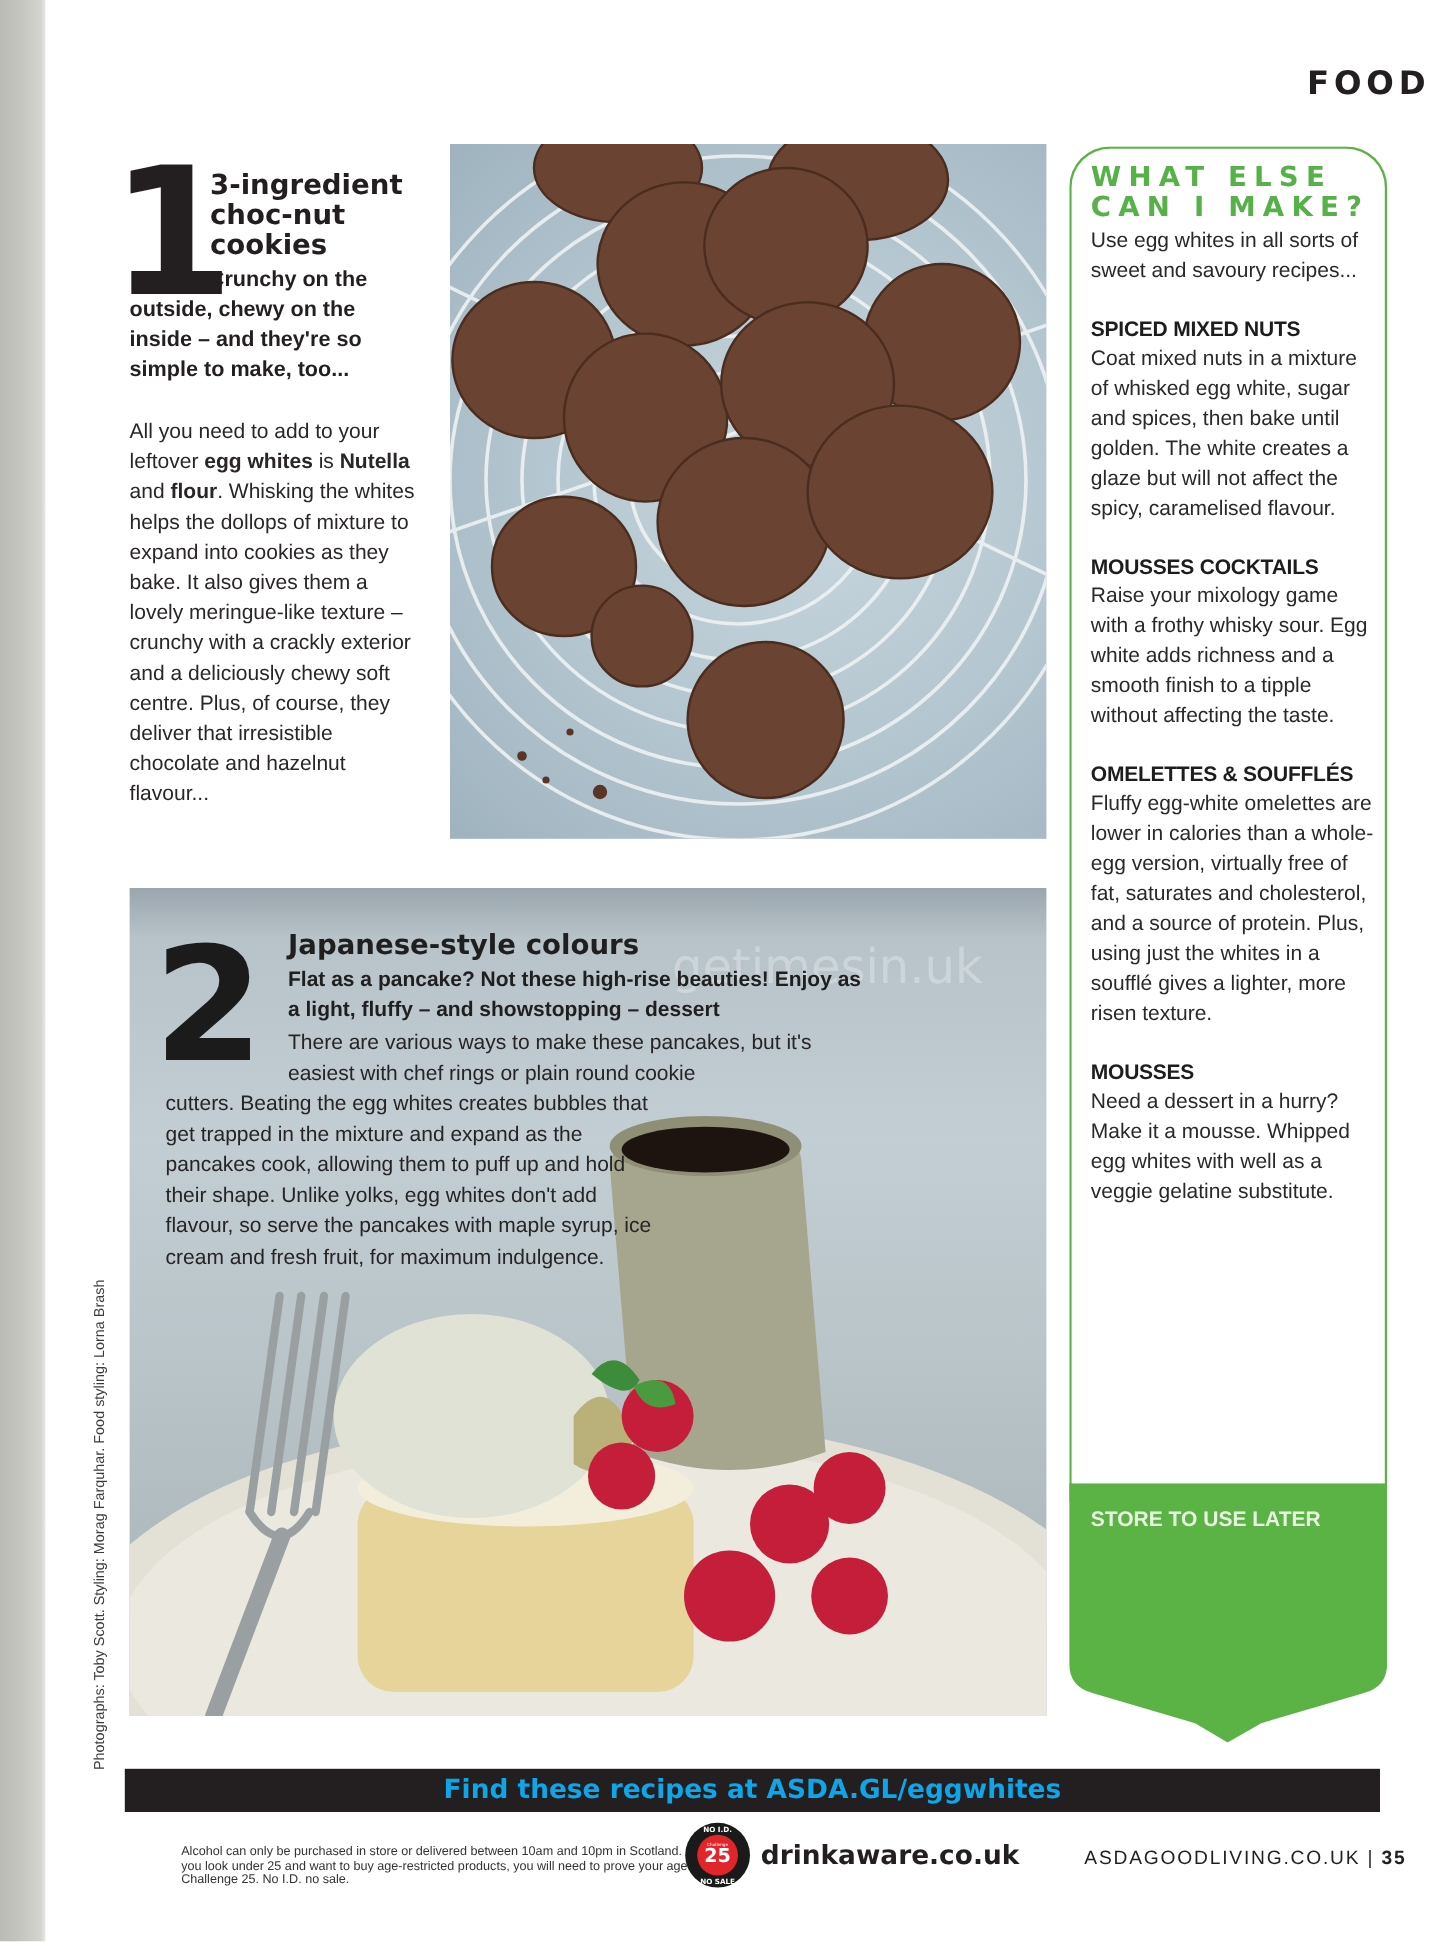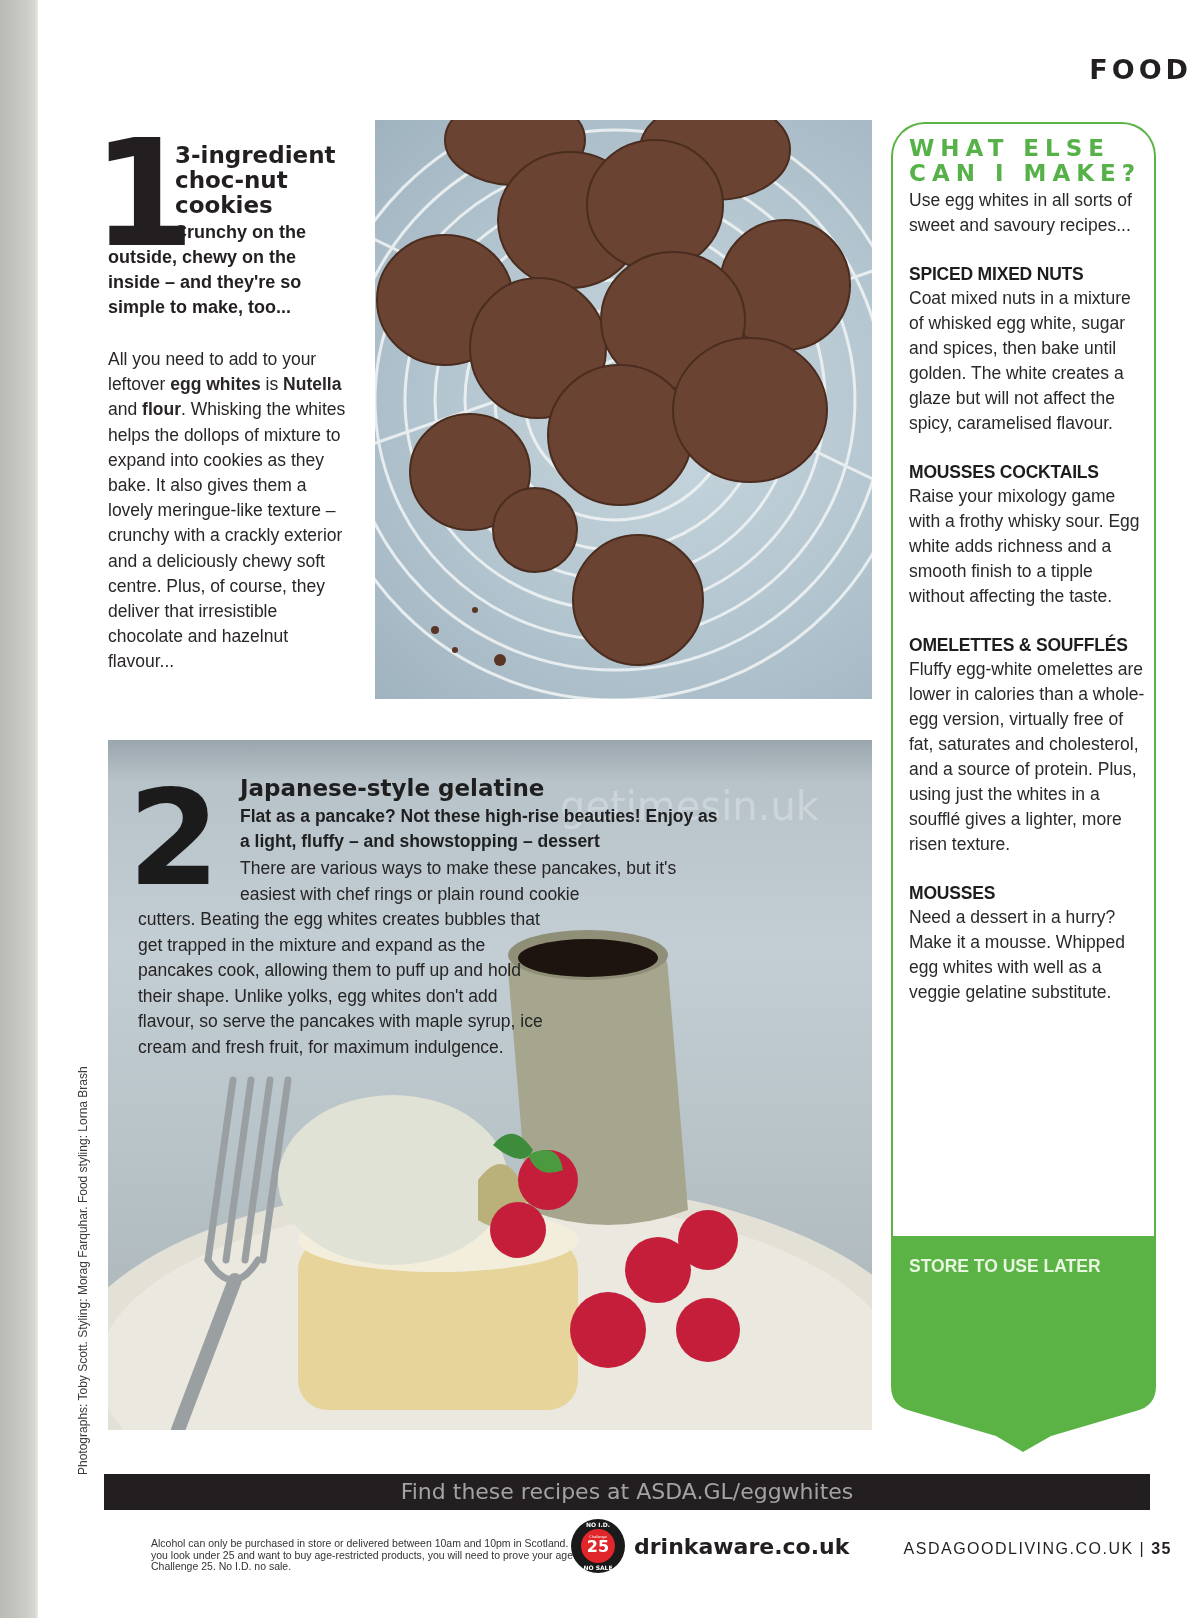--- a/index.html
+++ b/index.html
@@ -53,21 +53,21 @@
   .sb-section-title { font-weight: bold; font-size: 17.5px; line-height: 24px; color: #1e1c1d; letter-spacing: -0.2px; }
   .sb-section-body { font-size: 17.5px; line-height: 25px; color: #2b2829; }
   .sb-store { position: absolute; left: 0; top: 1114px; width: 265px; height: 216px; }
   .sb-store svg { position: absolute; left: 0; top: 0; width: 265px; height: 216px; }
   .sb-store-content { position: absolute; left: 18px; top: 18px; width: 240px; }
   .sb-store-title { font-weight: bold; font-size: 17.5px; line-height: 24px; color: #e8f5e1; }
   .sb-store-body { font-size: 17.5px; line-height: 25px; color: #e8f5e1; }
 
   
   .cta-bar { position: absolute; left: 104px; top: 1474px; width: 1046px; height: 36px; background: #231f20;
-    color: #a3a3a3; font-family: "DejaVu Sans", sans-serif; font-weight: normal; font-size: 22px; line-height: 36px; text-align: center; }
+    color: #0ea5e9; font-family: "DejaVu Sans", sans-serif; font-weight: bold; font-size: 22px; line-height: 36px; text-align: center; }
   .legal { position: absolute; left: 104px; top: 1538px; width: 440px; font-size: 10.5px; line-height: 11.5px; color: #333; margin-left: 47px; }
   .c25-badge { position: absolute; left: 570px; top: 1518px; width: 56px; height: 56px; }
   .drinkaware { position: absolute; left: 634px; top: 1534px; font-family: "DejaVu Sans", sans-serif; font-weight: bold; font-size: 22px; color: #231f20; }
   .site-folio { position: absolute; right: 28px; top: 1540px; font-size: 16px; letter-spacing: 1.5px; color: #231f20; }
   .site-folio b { font-weight: bold; }
 </style>
 </head>
 <body>
 
 <div class="spine"></div>
@@ -144,21 +144,21 @@
         <circle cx="600" cy="500" r="30"></circle>
       <circle cx="500" cy="590" r="38"></circle>
         <circle cx="600" cy="590" r="32"></circle>
     </g>
     <path d="M385 405 Q405 380 425 410 Q415 430 385 405 Z" fill="#3d8c3b"></path>
     <path d="M420 415 Q450 400 455 430 Q430 440 420 415 Z" fill="#4a9a40"></path>
   </svg>
 </div>
 <div class="watermark">getimesin.uk</div>
 <div class="r2-number">2</div>
-<div class="r2-title">Japanese-style gelatine</div>
+<div class="r2-title">Japanese-style colours</div>
 <div class="r2-standfirst">Flat as a pancake? Not these high-rise beauties! Enjoy as a light, fluffy – and showstopping – dessert</div>
 <div class="r2-body-a">There are various ways to make these pancakes, but it's easiest with chef rings or plain round cookie</div>
 <div class="r2-body-b">cutters. Beating the egg whites creates bubbles that get trapped in the mixture and expand as the pancakes cook, allowing them to puff up and hold their shape. Unlike yolks, egg whites don't add flavour, so serve the pancakes with maple syrup, ice cream and fresh fruit, for maximum indulgence.</div>
 
 <div class="photo-credit">Photographs: Toby Scott. Styling: Morag Farquhar. Food styling: Lorna Brash</div>
 
 <aside class="sidebar">
   <div class="sidebar-frame"></div>
   <div class="sidebar-inner">
     <div class="sb-head">

